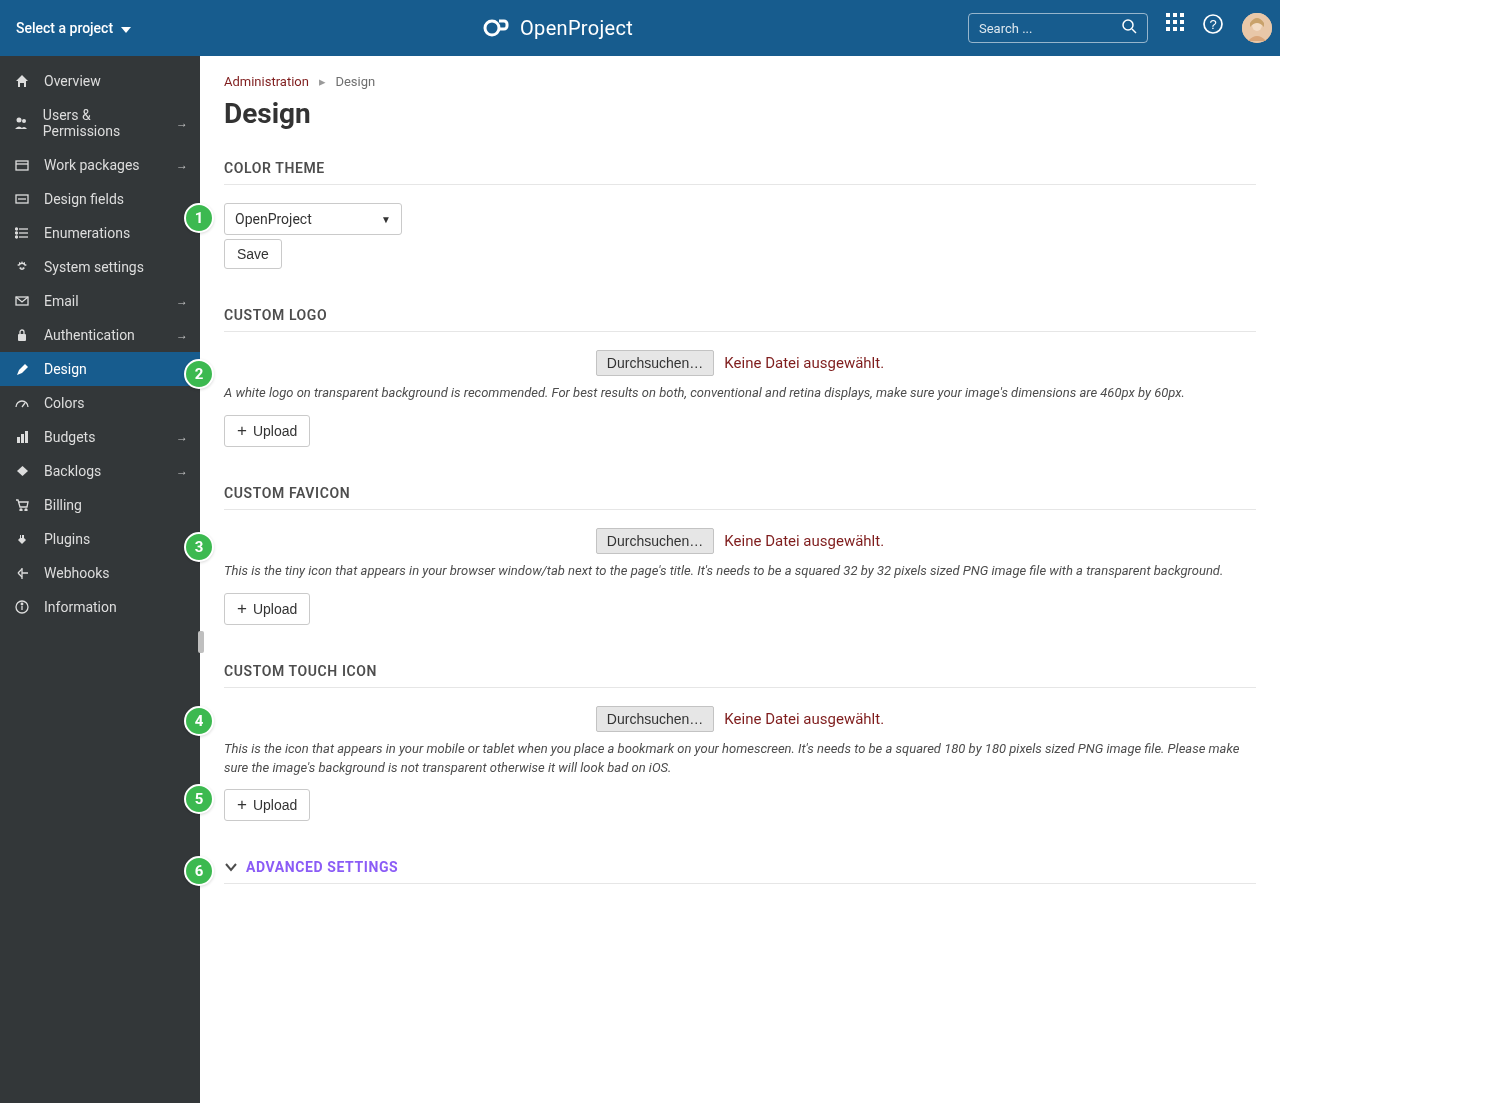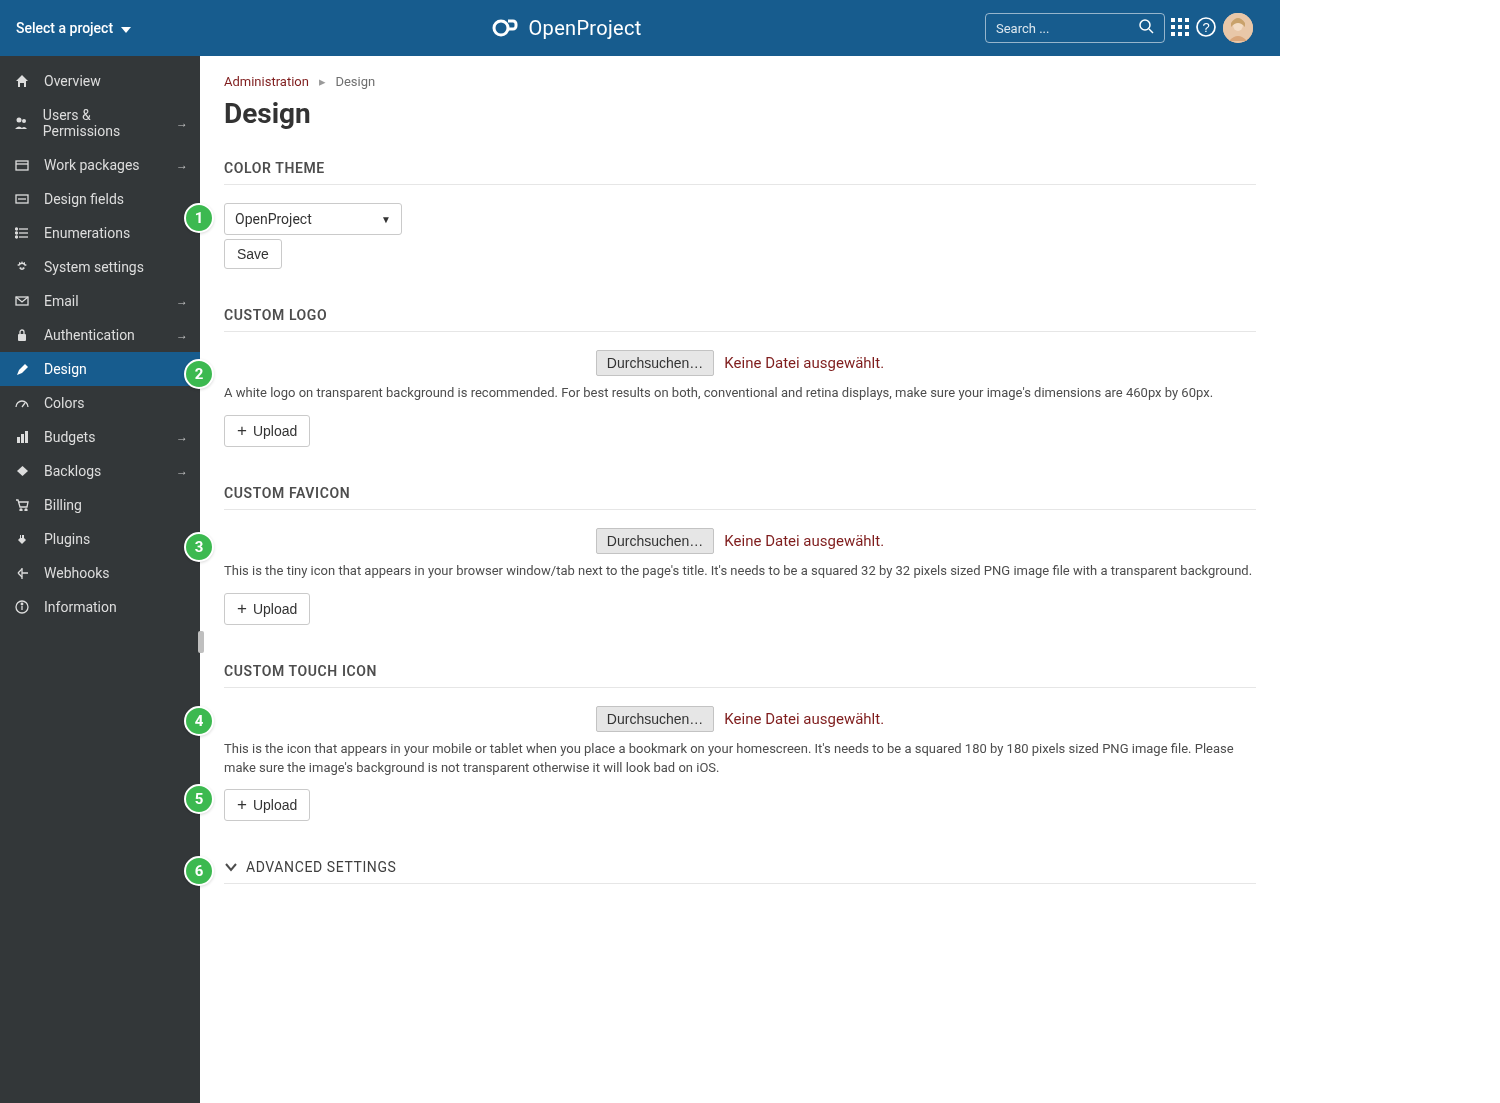--- a/index.html
+++ b/index.html
@@ -31,23 +31,22 @@
   flex: 1;
   display: flex;
   justify-content: center;
   align-items: center;
   gap: 10px;
 }
 .logo-area svg { display: block; }
 .logo-text { font-size: 20px; font-weight: 400; letter-spacing: 0.3px; }
 .topbar-right {
   display: flex;
-  align-items: center;
-  gap: 6px;
-  padding-right: 27px;
+  gap: 18px;
+  padding-right: 8px;
 }
 .search-box {
   border: 1px solid rgba(255,255,255,0.55);
   border-radius: 4px;
   height: 30px;
   width: 180px;
   display: flex;
   align-items: center;
   padding: 0 10px;
   color: rgba(255,255,255,0.85);
@@ -125,30 +124,30 @@
   border-radius: 3px; cursor: pointer;
 }
 .section-gap { height: 38px; }
 .file-row { display: flex; align-items: center; gap: 10px; justify-content: center; }
 .file-btn {
   background: #e6e6e6; border: 1px solid #c3c3c3;
   padding: 4px 10px; font-size: 14px; color: #333;
   border-radius: 2px; cursor: pointer;
 }
 .file-status { font-size: 15px; color: #7f1d1d; }
-.helper { color: #4d4d4d; font-size: 13px; margin-top: 8px; line-height: 1.45; }
+.helper { font-style: italic; color: #4d4d4d; font-size: 13px; margin-top: 8px; line-height: 1.45; }
 .upload-btn {
   margin-top: 12px; border: 1px solid #cacaca; background: #fff;
   padding: 5px 12px; font-size: 14px; color: #333; border-radius: 3px;
   display: inline-flex; align-items: center; gap: 6px; cursor: pointer;
 }
 .adv-row {
   display: flex; align-items: center; gap: 8px;
   border-bottom: 1px solid #e6e6e6; padding-bottom: 8px;
-  font-weight: 400; color: #404040; font-size: 14px; letter-spacing: 0.6px;
+  font-weight: 700; color: #8b5cf6; font-size: 14px; letter-spacing: 0.6px;
   cursor: pointer;
 }
 .marker {
   position: absolute;
   width: 30px; height: 30px; border-radius: 50%;
   background: #3cb950; color: #fff;
   display: flex; align-items: center; justify-content: center;
   font-weight: 700; font-size: 15px; z-index: 10;
   border: 2px solid #fff;
   box-shadow: 0 1px 3px rgba(0,0,0,0.15);

